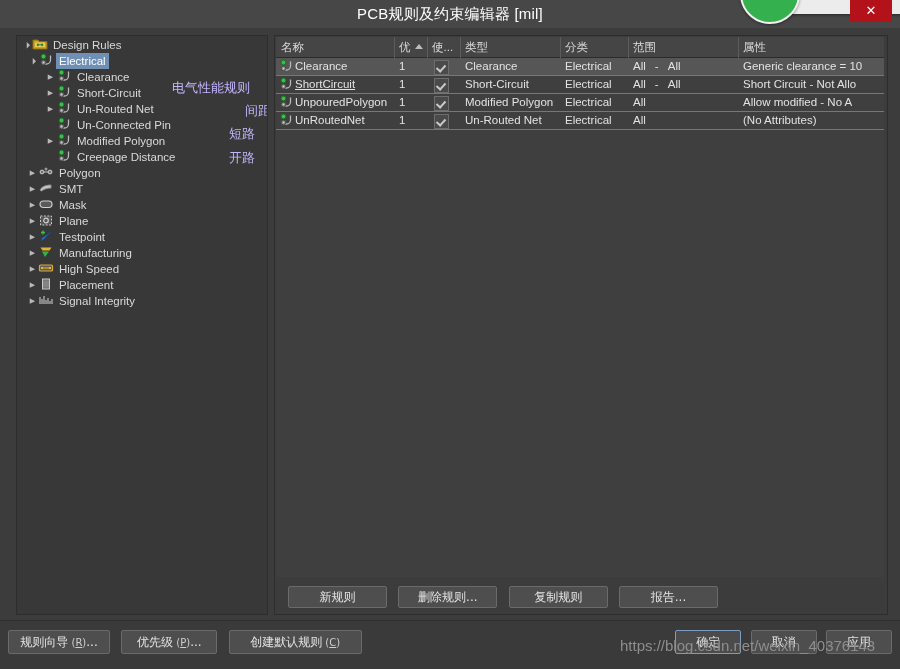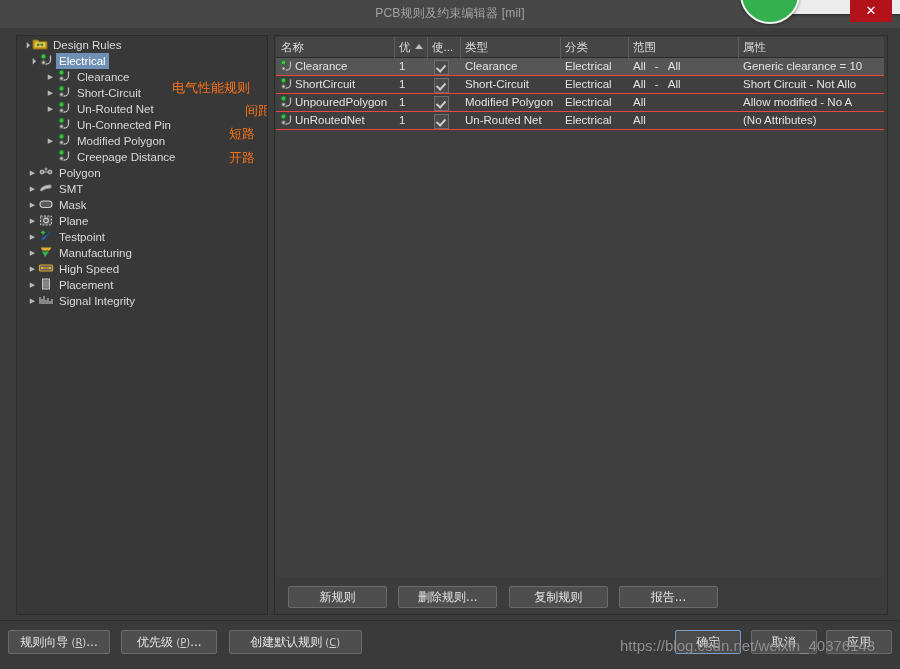--- a/index.html
+++ b/index.html
@@ -18,22 +18,22 @@
   
   #titlebar {
     position: absolute; left: 0; top: 0; width: 900px; height: 28px;
     background: #474747;
     border-bottom: 1px solid #333;
   }
   #title-text {
     position: absolute; left: 0; top: 0; width: 900px;
     line-height: 27px;
     text-align: center;
-    font-size: 12px;
-    color: #a3a3a3;
+    font-size: 15px;
+    color: #ffffff;
     letter-spacing: .2px;
   }
   
   #overlay-panel {
     position: absolute; left: 757px; top: -46px;
     width: 215px; height: 60px;
     background: #ececec;
     border-radius: 9px;
     box-shadow: 0 1px 3px rgba(0,0,0,.45);
   }
@@ -108,21 +108,21 @@
   }
   .indent1 { padding-left: 10px; }
   .indent2 { padding-left: 28px; }
 
   
   svg.ic { display:block; }
 
   
   .anno {
     position: absolute;
-    color: #f97316;
+    color: #c4b5fd;
     font-size: 13px;
     line-height: 14px;
     white-space: nowrap;
     font-family: "DejaVu Sans", "Liberation Sans", sans-serif;
   }
 
   
   #rules-panel {
     position: absolute; left: 274px; top: 7px;
     width: 612px; height: 578px;
@@ -379,21 +379,21 @@
   <div id="rules-panel">
     <div id="grid-area">
       <div class="grid-header" id="grid-header"><div class="hcell first" style="width: 118px;"><span>名称</span></div><div class="hcell" style="width: 33px;"><span>优</span><span class="sortarrow"></span></div><div class="hcell" style="width: 33px;"><span>使...</span></div><div class="hcell" style="width: 100px;"><span>类型</span></div><div class="hcell" style="width: 68px;"><span>分类</span></div><div class="hcell" style="width: 110px;"><span>范围</span></div><div class="hcell" style="width: 146px;"><span>属性</span></div></div>
       <div id="grid-body">
           <div class="grid-row sel"><div class="gcell name" style="width: 118px;"><span class="rowicon"><svg class="ic" width="16" height="14" viewBox="0 0 16 14">
                   <path d="M12.5 2.5v4.5c0 2.2-1.8 4-4 4H5" stroke="#b9b9b9" stroke-width="1.3" fill="none"></path>
                   <circle cx="5.5" cy="3.5" r="2.4" fill="#3bbd4a" stroke="#1e6e28"></circle>
                   <circle cx="5.5" cy="9.5" r="2.4" fill="#7f7f7f" stroke="#4c4c4c"></circle>
                   <circle cx="5.5" cy="9.5" r=".9" fill="#d0d0d0"></circle>
                 </svg></span><span>Clearance</span></div><div class="gcell" style="width: 33px;">1</div><div class="gcell" style="width: 33px; padding-left: 0px;"><span class="cbox"></span></div><div class="gcell" style="width: 100px;">Clearance</div><div class="gcell" style="width: 68px;">Electrical</div><div class="gcell" style="width: 110px;"><span>All</span><span class="scope-dash">-</span><span>All</span></div><div class="gcell" style="width: 146px;">Generic clearance = 10</div></div>
-          <div class="grid-row"><div class="gcell name" style="width: 118px;"><span class="rowicon"><svg class="ic" width="16" height="14" viewBox="0 0 16 14">
+          <div class="grid-row"><div class="gcell name" style="width: 118px; text-decoration: underline;"><span class="rowicon"><svg class="ic" width="16" height="14" viewBox="0 0 16 14">
                   <path d="M12.5 2.5v4.5c0 2.2-1.8 4-4 4H5" stroke="#b9b9b9" stroke-width="1.3" fill="none"></path>
                   <circle cx="5.5" cy="3.5" r="2.4" fill="#3bbd4a" stroke="#1e6e28"></circle>
                   <circle cx="5.5" cy="9.5" r="2.4" fill="#7f7f7f" stroke="#4c4c4c"></circle>
                   <circle cx="5.5" cy="9.5" r=".9" fill="#d0d0d0"></circle>
                 </svg></span><span>ShortCircuit</span></div><div class="gcell" style="width: 33px;">1</div><div class="gcell" style="width: 33px; padding-left: 0px;"><span class="cbox"></span></div><div class="gcell" style="width: 100px;">Short-Circuit</div><div class="gcell" style="width: 68px;">Electrical</div><div class="gcell" style="width: 110px;"><span>All</span><span class="scope-dash">-</span><span>All</span></div><div class="gcell" style="width: 146px;">Short Circuit - Not Allo</div></div>
           <div class="grid-row"><div class="gcell name" style="width: 118px;"><span class="rowicon"><svg class="ic" width="16" height="14" viewBox="0 0 16 14">
                   <path d="M12.5 2.5v4.5c0 2.2-1.8 4-4 4H5" stroke="#b9b9b9" stroke-width="1.3" fill="none"></path>
                   <circle cx="5.5" cy="3.5" r="2.4" fill="#3bbd4a" stroke="#1e6e28"></circle>
                   <circle cx="5.5" cy="9.5" r="2.4" fill="#7f7f7f" stroke="#4c4c4c"></circle>
                   <circle cx="5.5" cy="9.5" r=".9" fill="#d0d0d0"></circle>

